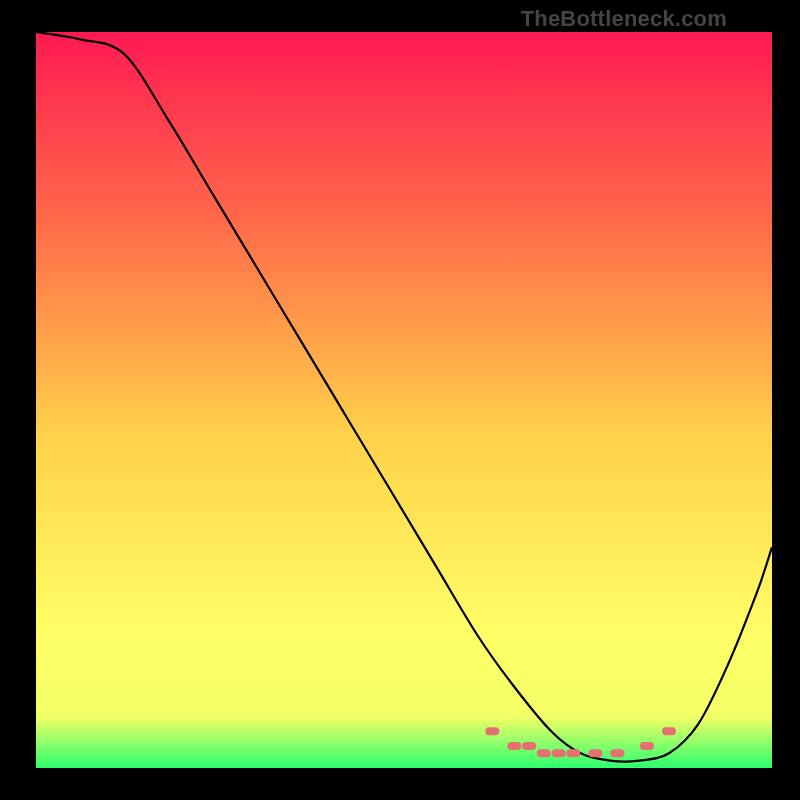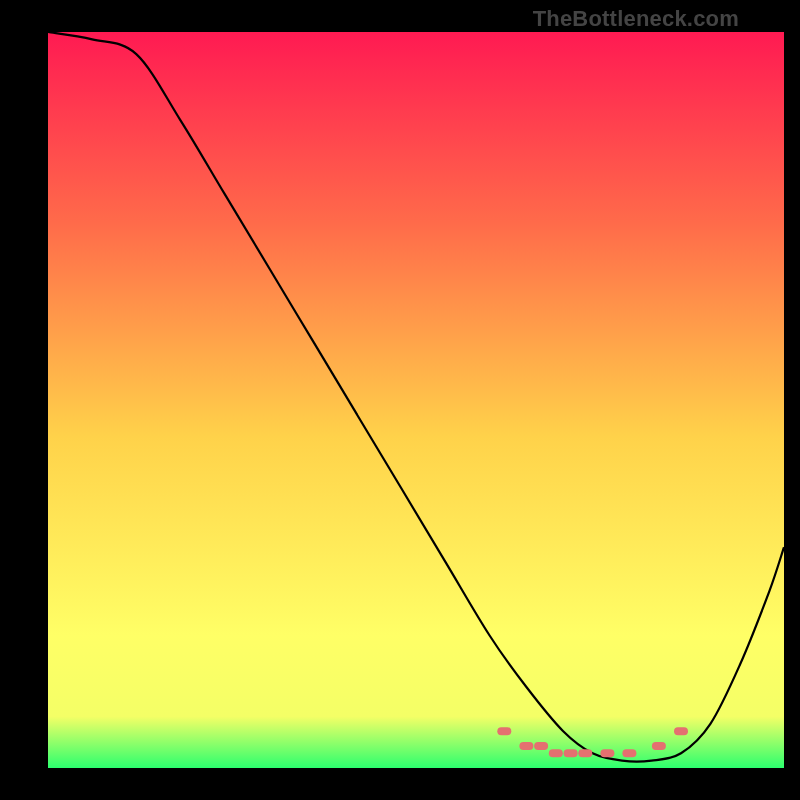--- a/index.html
+++ b/index.html
@@ -8,21 +8,21 @@
     background: #000;
     width: 800px;
     height: 800px;
     overflow: hidden;
     position: relative;
     font-family: Arial, Helvetica, sans-serif;
   }
   .frame {
     position: absolute;
     top: 0;
-    left: 16px;
+    left: 4px;
     width: 733px;
     height: 800px;
   }
   .watermark {
     position: absolute;
     top: 6px;
     right: 10px;
     color: #444;
     font-size: 22px;
     font-weight: 600;

